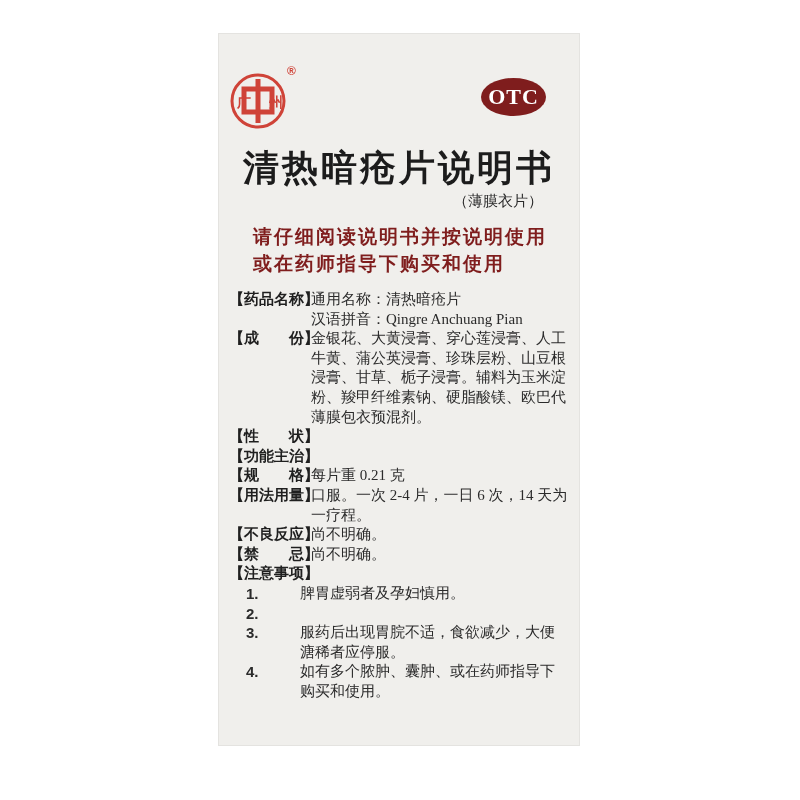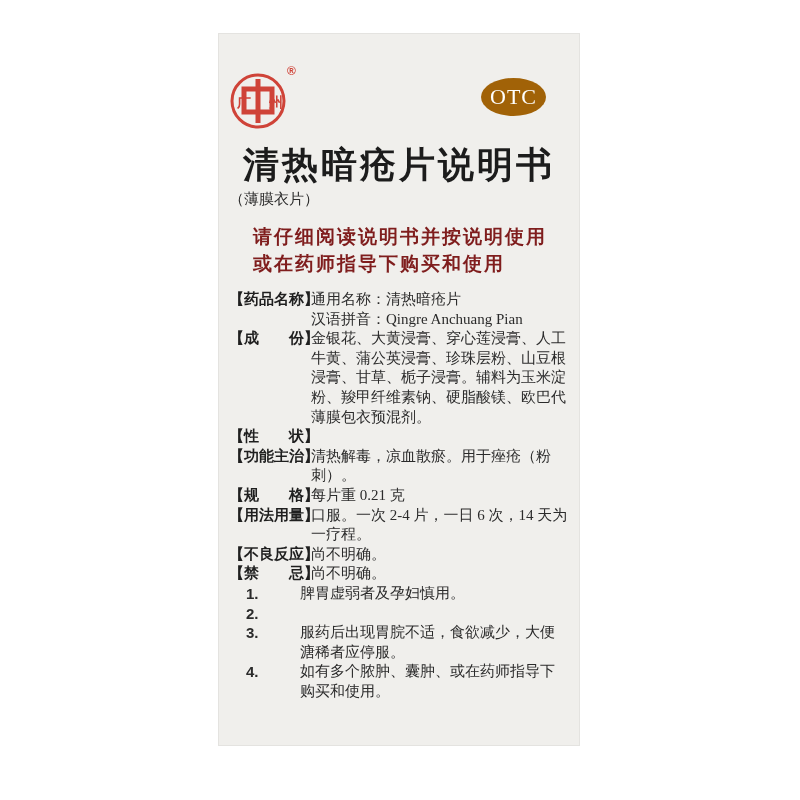--- a/index.html
+++ b/index.html
@@ -20,36 +20,36 @@
   .header-row{padding-top:36px;display:flex;justify-content:space-between;align-items:flex-start;}
   .brand{position:relative;width:78px;height:60px;}
   .brand svg{display:block;}
   .reg-mark{
     position:absolute;left:58px;top:-6px;
     color:#cf4338;font-size:12px;font-weight:bold;
   }
   .otc{
     margin-top:8px;margin-right:23px;
     width:65px;height:38px;border-radius:50%;
-    background:#a16207;
+    background:#7f1d1d;
     color:#ffffff;text-align:center;line-height:38px;
     font-family:"Liberation Serif","DejaVu Serif",serif;
-    font-size:22px;font-weight:normal;letter-spacing:1px;
+    font-size:22px;font-weight:bold;letter-spacing:1px;
   }
   
   .title{
     margin:19px 0 0 0;
     font-size:36px;line-height:38px;font-weight:900;
     letter-spacing:3px;text-align:center;color:#1c1c1c;
-    font-family:Liberation Mono, monospace;
+    font-family:Liberation Serif, serif;
   }
   .subtitle{
     margin-top:4px;line-height:20px;font-size:15px;
-    text-align:left;padding-right:26px;color:#2a2a2a;
-    font-family:Liberation Mono, monospace;
+    text-align:right;padding-right:26px;color:#2a2a2a;
+    font-family:Liberation Sans, sans-serif;
   }
   
   .notice{
     margin-top:12px;padding-left:24px;
     font-size:19px;line-height:27px;font-weight:bold;
     letter-spacing:2px;color:#7f1d1d;
   }
   
   .doc-body{
     margin-top:13px;
@@ -105,21 +105,20 @@
       <div class="lbl">【成　　份】</div>
       <div class="val">金银花、大黄浸膏、穿心莲浸膏、人工牛黄、蒲公英浸膏、珍珠层粉、山豆根浸膏、甘草、栀子浸膏。辅料为玉米淀粉、羧甲纤维素钠、硬脂酸镁、欧巴代薄膜包衣预混剂。</div>
     </div>
 
     <div class="row">
       <div class="lbl">【性　　状】</div>
     </div>
 
     <div class="row">
       <div class="lbl">【功能主治】</div>
-      <div class="val">清热解毒，凉血散瘀。用于痤疮（粉刺）。</div>
     </div>
 
     <div class="row">
       <div class="lbl">【规　　格】</div>
       <div class="val">每片重 0.21 克</div>
     </div>
 
     <div class="row">
       <div class="lbl">【用法用量】</div>
       <div class="val">口服。一次 2-4 片，一日 6 次，14 天为一疗程。</div>
@@ -128,20 +127,23 @@
     <div class="row">
       <div class="lbl">【不良反应】</div>
       <div class="val">尚不明确。</div>
     </div>
 
     <div class="row">
       <div class="lbl">【禁　　忌】</div>
       <div class="val">尚不明确。</div>
     </div>
 
+    <div class="row">
+      <div class="lbl">【注意事项】</div>
+    </div>
     <div class="plist">
       <div class="pitem">
         <span class="pnum">1.</span>
         <span class="ptext">脾胃虚弱者及孕妇慎用。</span>
       </div>
       <div class="pitem">
         <span class="pnum">2.</span>
       </div>
       <div class="pitem">
         <span class="pnum">3.</span>

